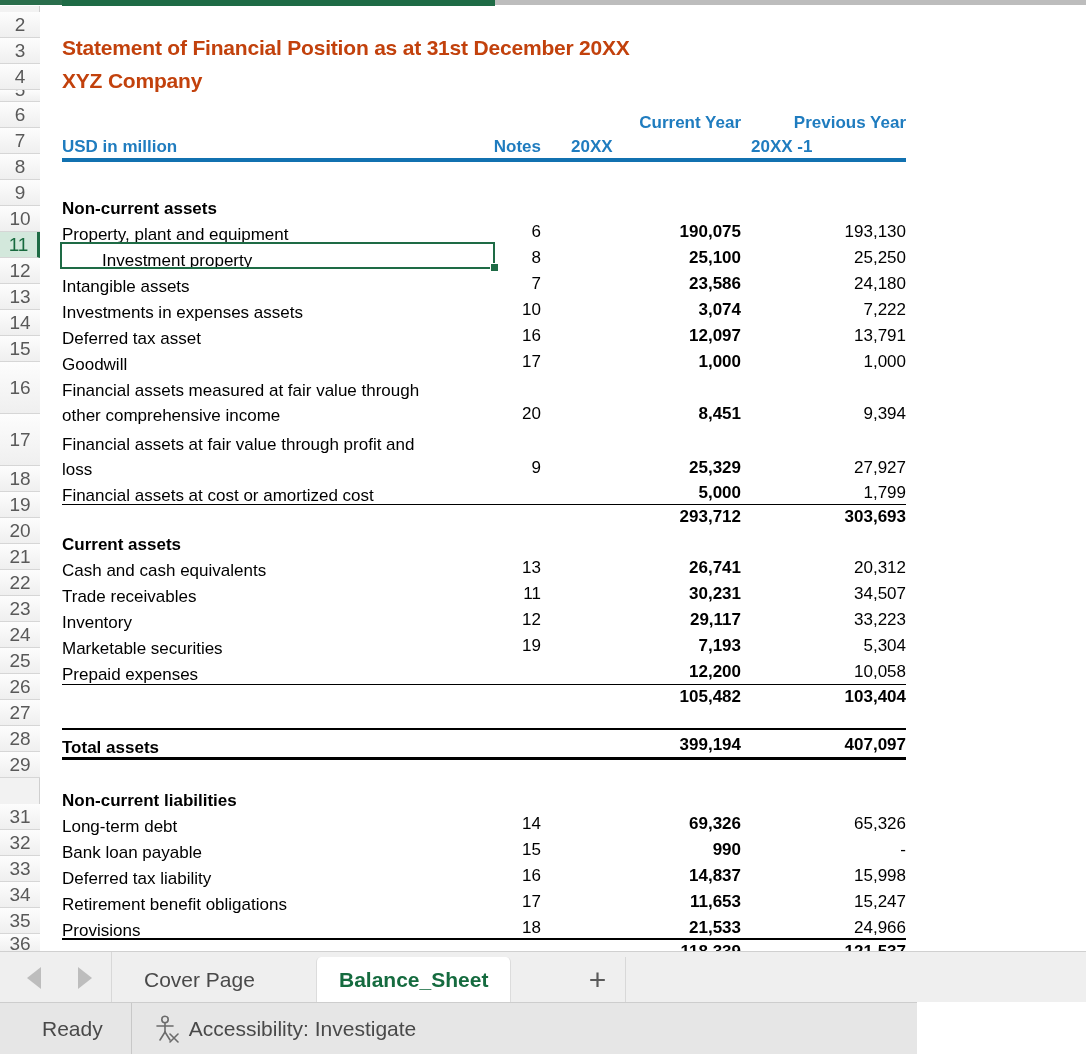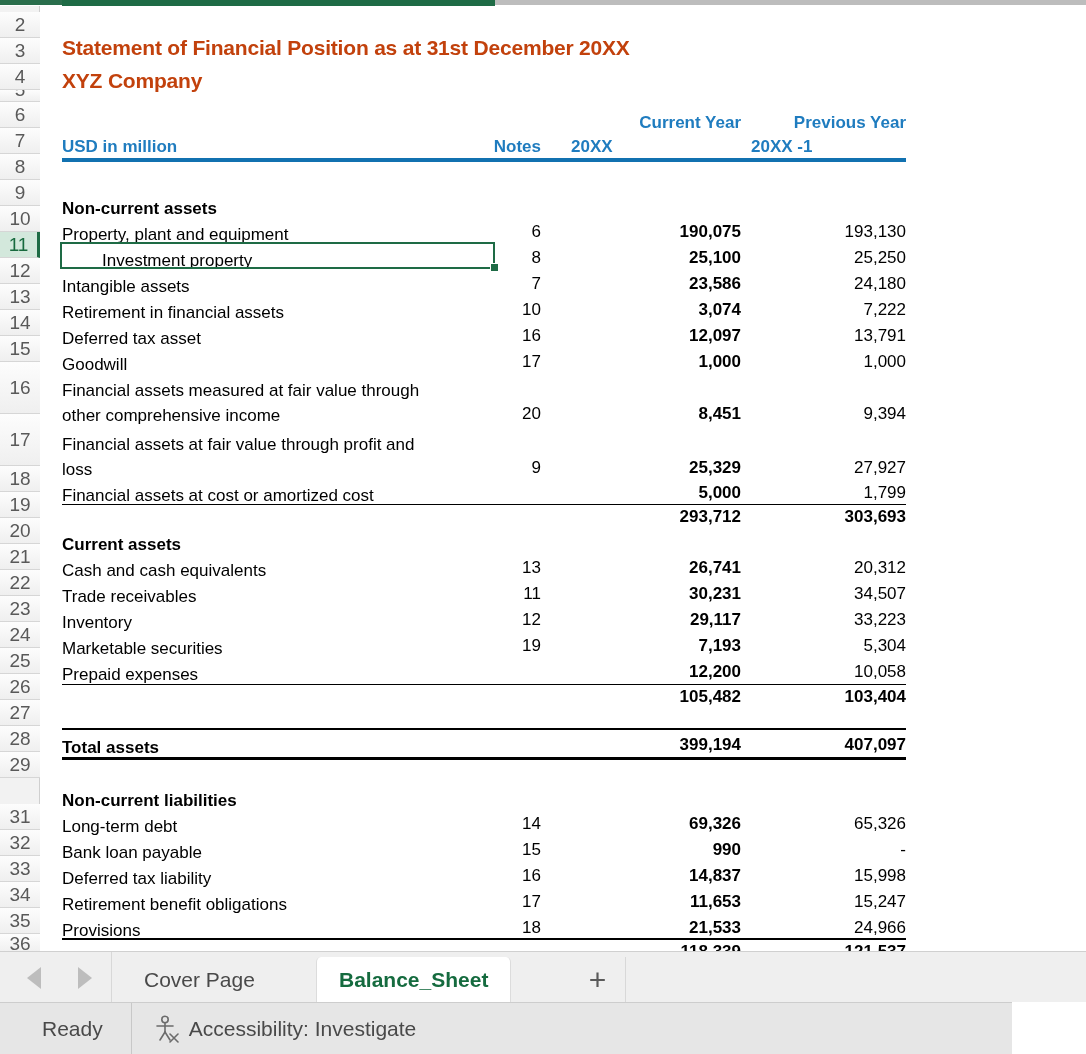--- a/index.html
+++ b/index.html
@@ -122,21 +122,21 @@
   }
   .addtab {
     position: absolute; left: 570px; top: 5px; width: 56px; height: 46px;
     display: flex; align-items: center; justify-content: center;
     font-size: 30px; color: #5a5a5a; font-weight: 300;
     border-right: 1px solid #d8d8d8;
   }
 
   
   .statusbar {
-    position: absolute; left: 0; top: 1002px; width: 1012px; height: 52px;
+    position: absolute; left: 0; top: 1002px; width: 917px; height: 52px;
     background: #e6e6e6; border-top: 1px solid #cdcdcd;
     display: flex; align-items: center;
   }
   .status-ready {
     font-size: 21px; color: #494949; padding-left: 42px;
     border-right: 1px solid #c8c8c8; padding-right: 28px; line-height: 52px; height: 52px;
   }
   .status-acc {
     display: flex; align-items: center; gap: 9px;
     font-size: 21px; color: #494949; padding-left: 22px;
@@ -215,21 +215,21 @@
       <div class="c-label" style="top:242px;padding-left:40px;">Investment property</div>
       <div class="c-note" style="top:242px;">8</div>
       <div class="c-cur" style="top:242px;">25,100</div>
       <div class="c-prev" style="top:242px;">25,250</div>
 
       <div class="c-label" style="top:268px;">Intangible assets</div>
       <div class="c-note" style="top:268px;">7</div>
       <div class="c-cur" style="top:268px;">23,586</div>
       <div class="c-prev" style="top:268px;">24,180</div>
 
-      <div class="c-label" style="top:294px;">Retirement in financial assets</div>
+      <div class="c-label" style="top:294px;">Investments in expenses assets</div>
       <div class="c-note" style="top:294px;">10</div>
       <div class="c-cur" style="top:294px;">3,074</div>
       <div class="c-prev" style="top:294px;">7,222</div>
 
       <div class="c-label" style="top:320px;">Deferred tax asset</div>
       <div class="c-note" style="top:320px;">16</div>
       <div class="c-cur" style="top:320px;">12,097</div>
       <div class="c-prev" style="top:320px;">13,791</div>
 
       <div class="c-label" style="top:346px;">Goodwill</div>

